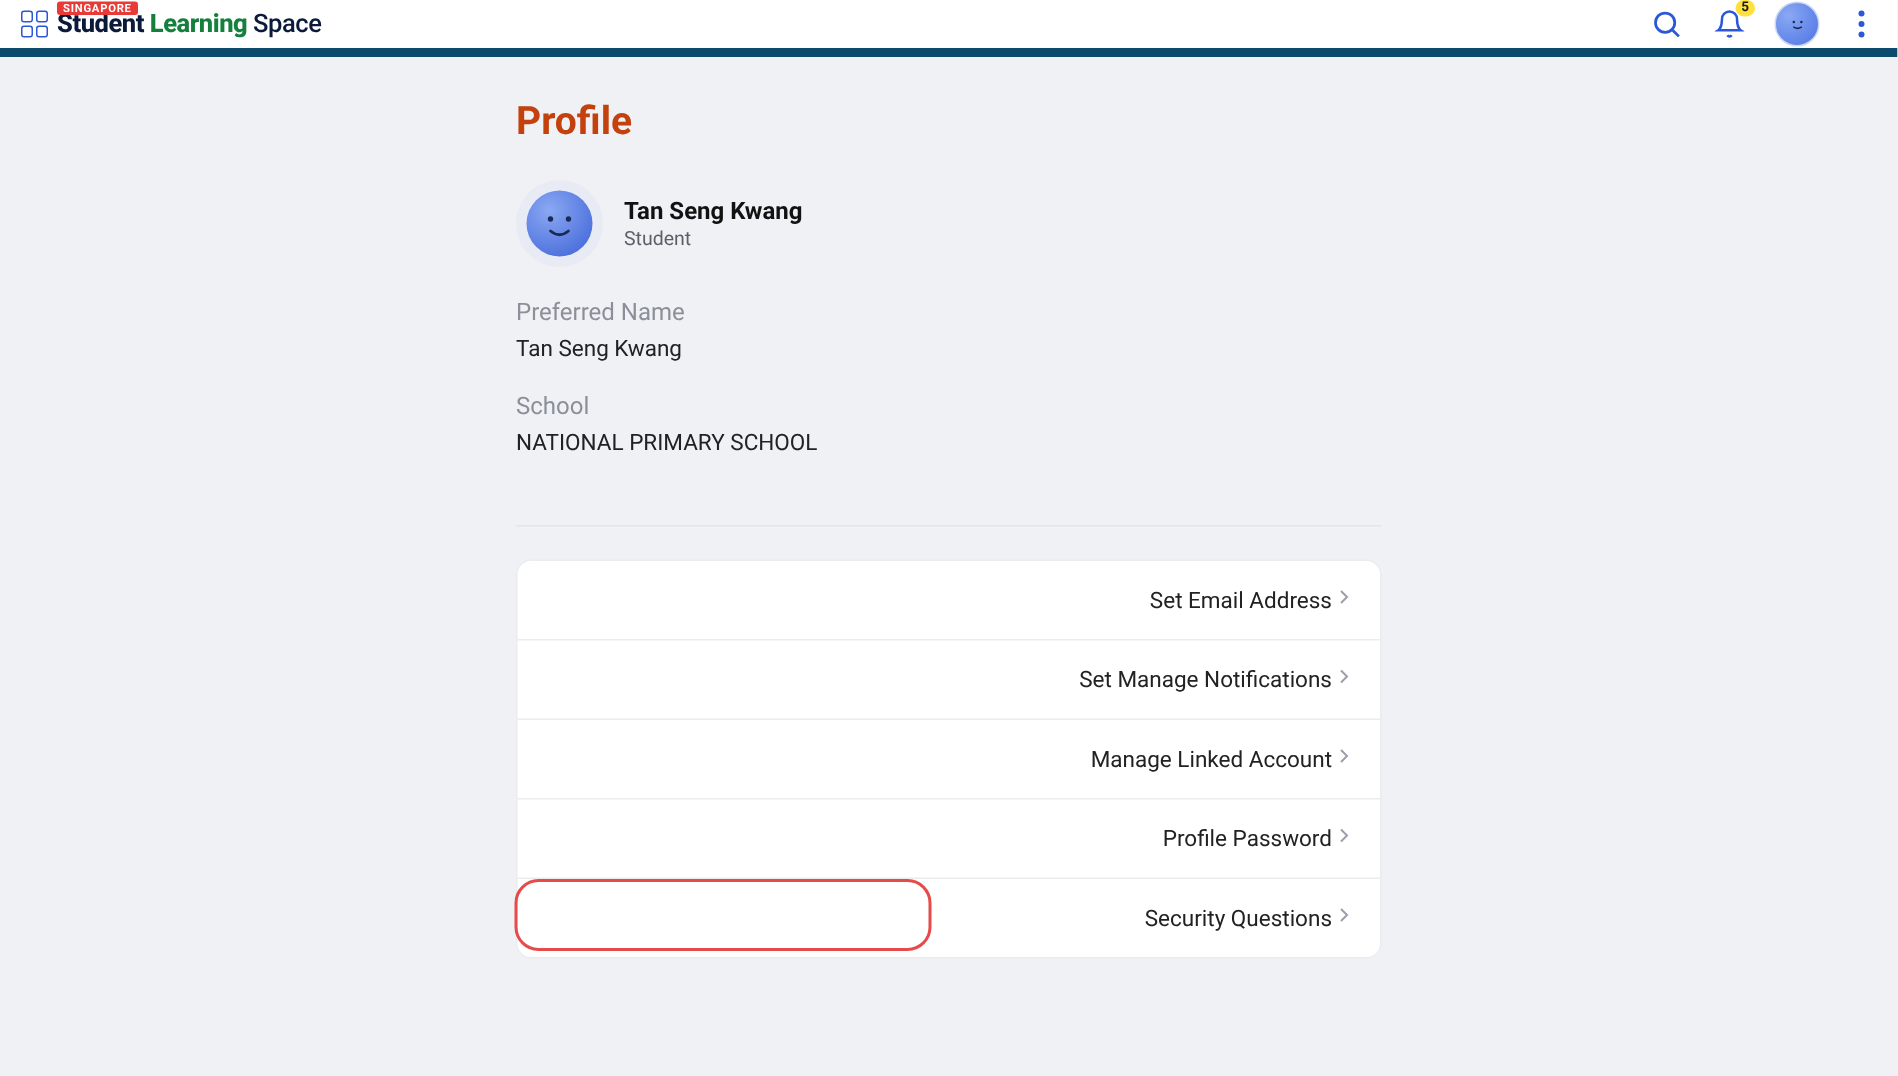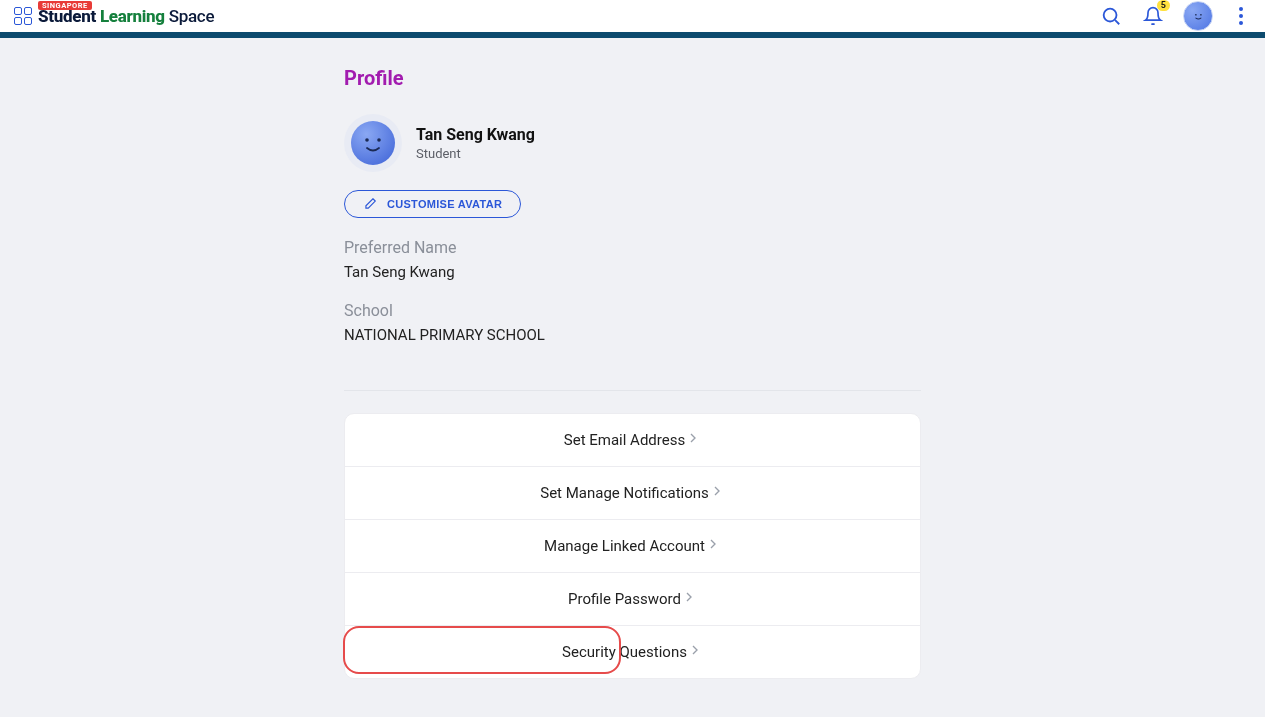--- a/index.html
+++ b/index.html
@@ -103,23 +103,23 @@
 
     .page {
       width: 1115px;
       margin: 0 auto;
       background: #f0f1f5;
       height: calc(717px - 38px);
       padding: 0;
     }
 
     .section-heading {
-      font-size: 20px;
-      font-weight: 700;
-      color: #a21caf;
+      font-size: 26px;
+      font-weight: 700;
+      color: #c2410c;
       margin-left: 269px;
       margin-top: 28px;
     }
 
     .profile-block {
       margin-left: 269px;
       margin-right: 269px;
       margin-top: 24px;
     }
 
@@ -189,21 +189,21 @@
     .settings-card {
       margin: 22px 269px 0 269px;
       background: #ffffff;
       border-radius: 10px;
       border: 1px solid #ececf0;
       overflow: visible;
     }
     .settings-row {
       display: flex;
       align-items: center;
-      justify-content: center;
+      justify-content: flex-end;
       padding: 16px 16px;
       border-bottom: 1px solid #ececf0;
       cursor: pointer;
       font-size: 15px;
       color: #222;
       position: relative;
     }
     .settings-row:last-child { border-bottom: none; }
     .chev { color: #9aa0aa; }
 
@@ -281,26 +281,20 @@
               <path d="M16 27 q6 5 12 0" stroke="#1b2a55" stroke-width="1.8" fill="none" stroke-linecap="round"></path>
             </svg>
         </div>
       </div>
       <div>
         <div class="profile-name">Tan Seng Kwang</div>
         <div class="profile-role">Student</div>
       </div>
     </div>
 
-    <button class="customise-btn">
-      <svg viewBox="0 0 24 24" fill="none" stroke="currentColor" stroke-width="2">
-          <path d="M17 3l4 4-12 12H5v-4L17 3z"></path>
-        </svg>
-      <span>CUSTOMISE AVATAR</span>
-    </button>
 
     <div class="field-label">Preferred Name</div>
     <div class="field-value">Tan Seng Kwang</div>
 
     <div class="field-label">School</div>
     <div class="field-value">NATIONAL PRIMARY SCHOOL</div>
   </div>
 
   <hr class="divider">
 

